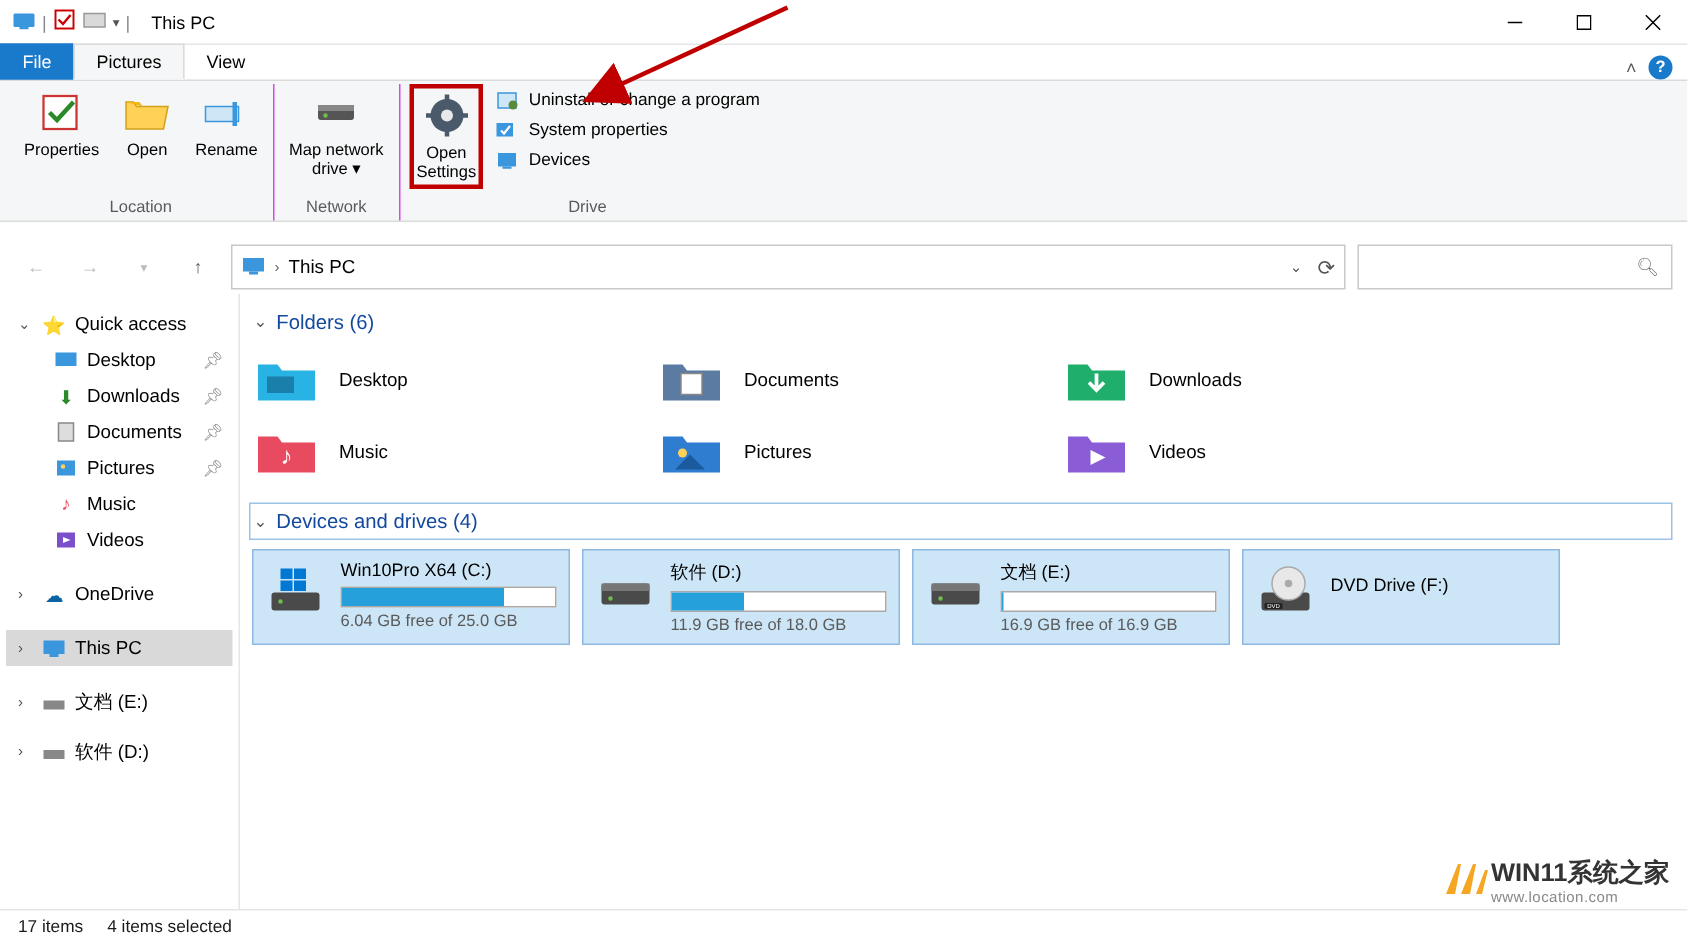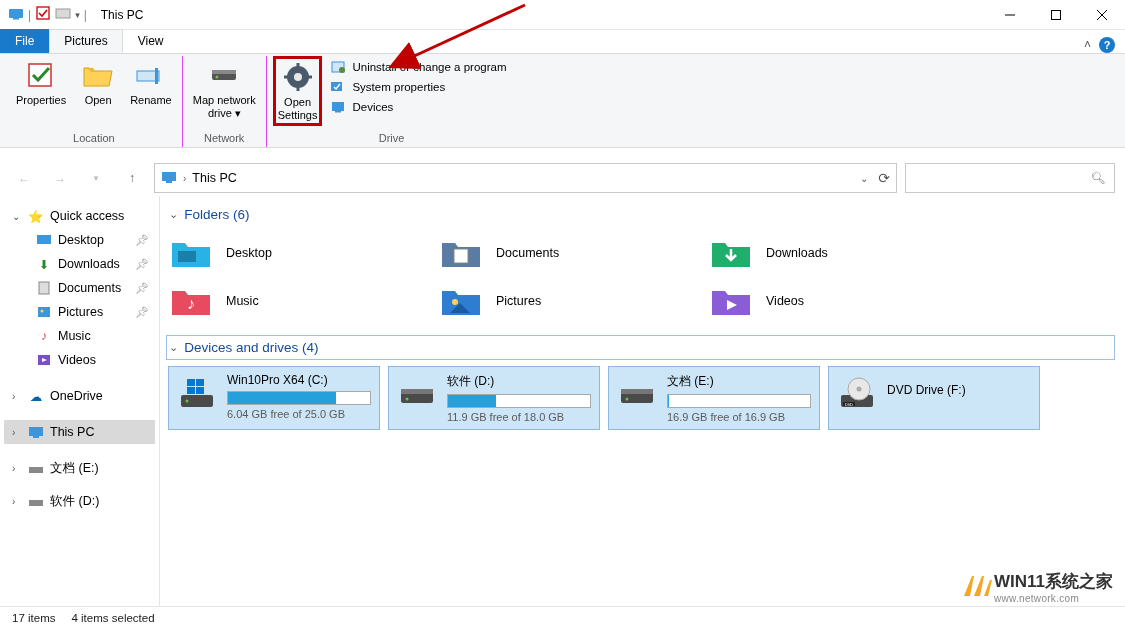--- a/index.html
+++ b/index.html
@@ -514,15 +514,15 @@
 </div>
 
 <div class="watermark">
   <svg class="wm-logo" viewBox="0 0 34 34">
       <path d="M4 26 L12 6 L14 6 L10 26 Z" fill="#f5a623"></path>
       <path d="M14 26 L22 6 L24 6 L20 26 Z" fill="#f5a623"></path>
       <path d="M24 26 L30 10 L32 10 L28 26 Z" fill="#f5a623"></path>
     </svg>
   <div>
     <div class="wm-txt1">WIN11系统之家</div>
-    <div class="wm-txt2">www.network.com</div>
+    <div class="wm-txt2">www.location.com</div>
   </div>
 </div>
 
 </body></html>

